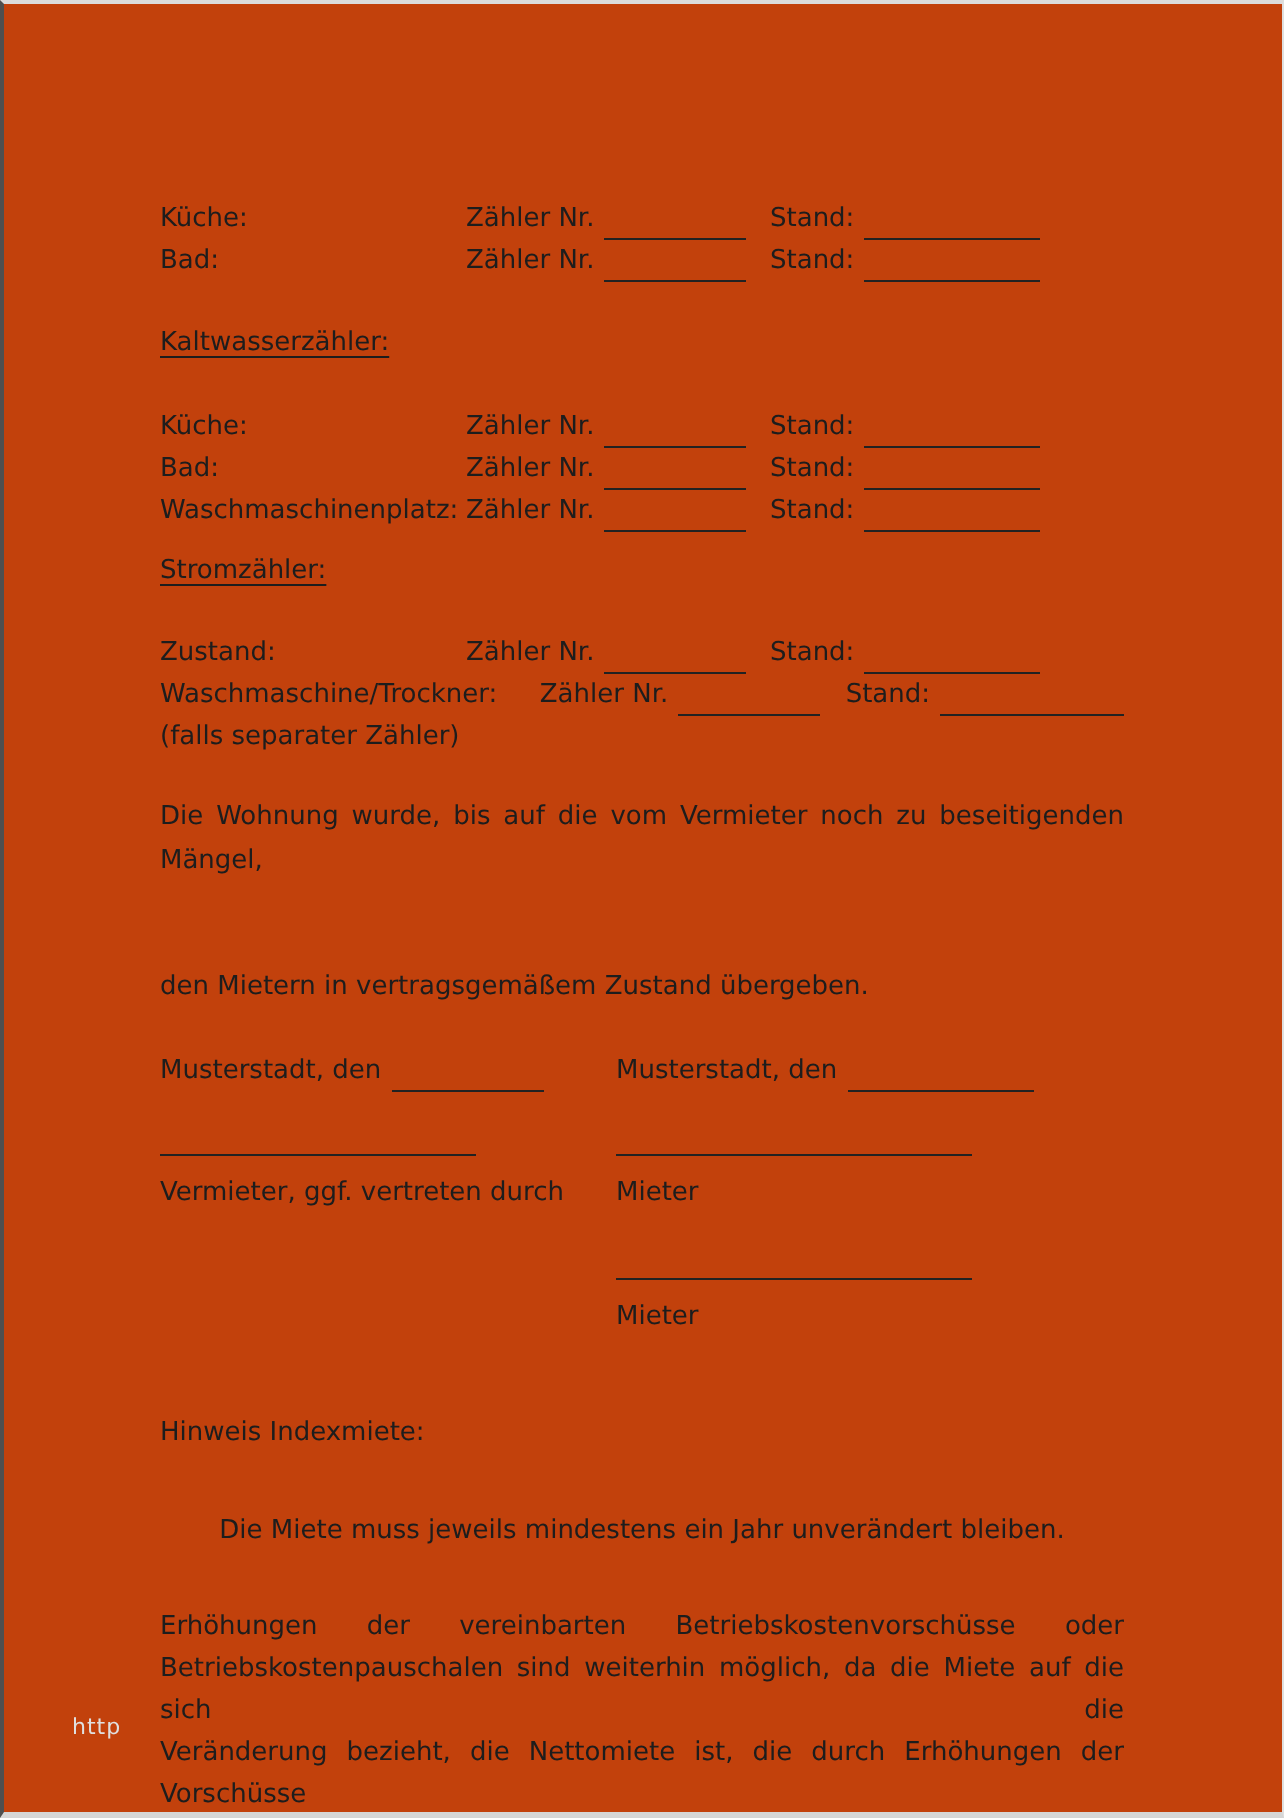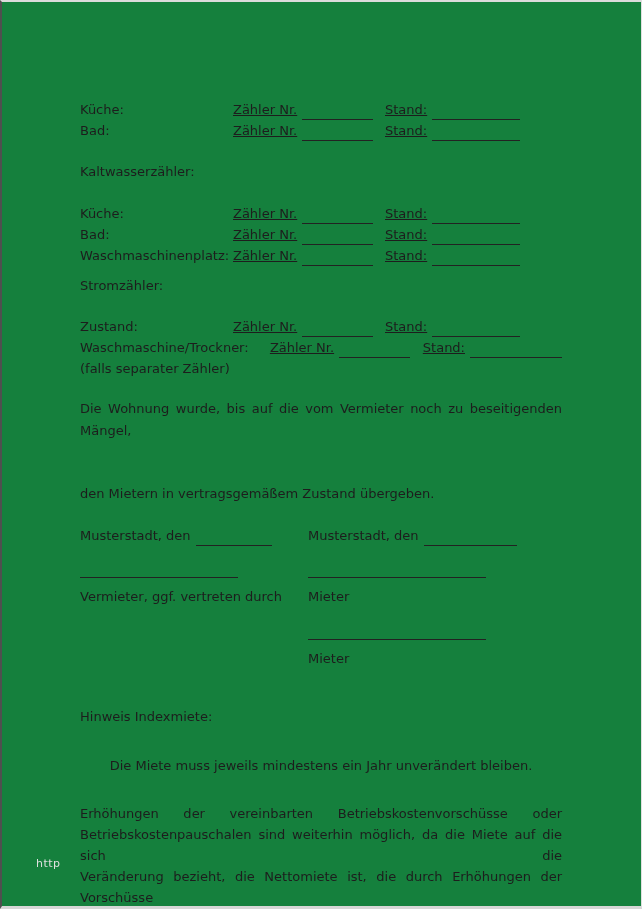--- a/index.html
+++ b/index.html
@@ -5,57 +5,57 @@
   * { margin: 0; padding: 0; box-sizing: border-box; }
   html, body { width: 642px; height: 909px; }
   body {
     font-family: "DejaVu Sans", "Liberation Sans", sans-serif;
     background: #e9e9e9;
   }
   .page {
     position: relative;
     width: 642px;
     height: 909px;
-    background: #15803d;
+    background: #c2410c;
     border-left: 2px solid #4f4f4f;
     border-top: 2px solid #dcdcdc;
     border-right: 1px solid #e0e0e0;
     border-bottom: 3px solid #d6d6d6;
     overflow: hidden;
     color: #1d1d1d;
     font-size: 13px;
     line-height: 21px;
   }
   .content {
     position: absolute;
     left: 78px;
     top: 0;
     width: 482px;
   }
   
   .m-row { display: flex; align-items: baseline; }
   .m-label { width: 153px; white-space: nowrap; }
   .m-label-wide { width: 190px; white-space: nowrap; }
-  .m-cell { display: flex; align-items: flex-start; white-space: nowrap; text-decoration: underline; }
+  .m-cell { display: flex; align-items: flex-start; white-space: nowrap; }
   .m-z { width: 152px; }
   .m-z-w { width: 153px; }
   .blank {
     display: inline-block;
     border-bottom: 1px solid #222;
     height: 13px;
     margin-left: 5px;
     align-self: flex-end;
   }
   .z-line { width: 71px; }
   .s-line { width: 88px; }
   .s-line-w { width: 92px; }
   .date-line-l { width: 76px; }
   .date-line-r { width: 93px; }
   
-  .sec-heading { text-underline-offset: 3px; }
+  .sec-heading { text-decoration: underline; text-underline-offset: 3px; }
   .sec-top { margin-top: 97px; }
   .h-kalt { margin-top: 20px; }
   .rows-kalt { margin-top: 21px; }
   .h-strom { margin-top: 9px; }
   .rows-strom { margin-top: 20px; }
   
   .para-handover { margin-top: 19px; line-height: 21.5px; }
   .jline { text-align: justify; text-align-last: justify; }
   .lline { text-align: left; margin-top: 42px; }
   

